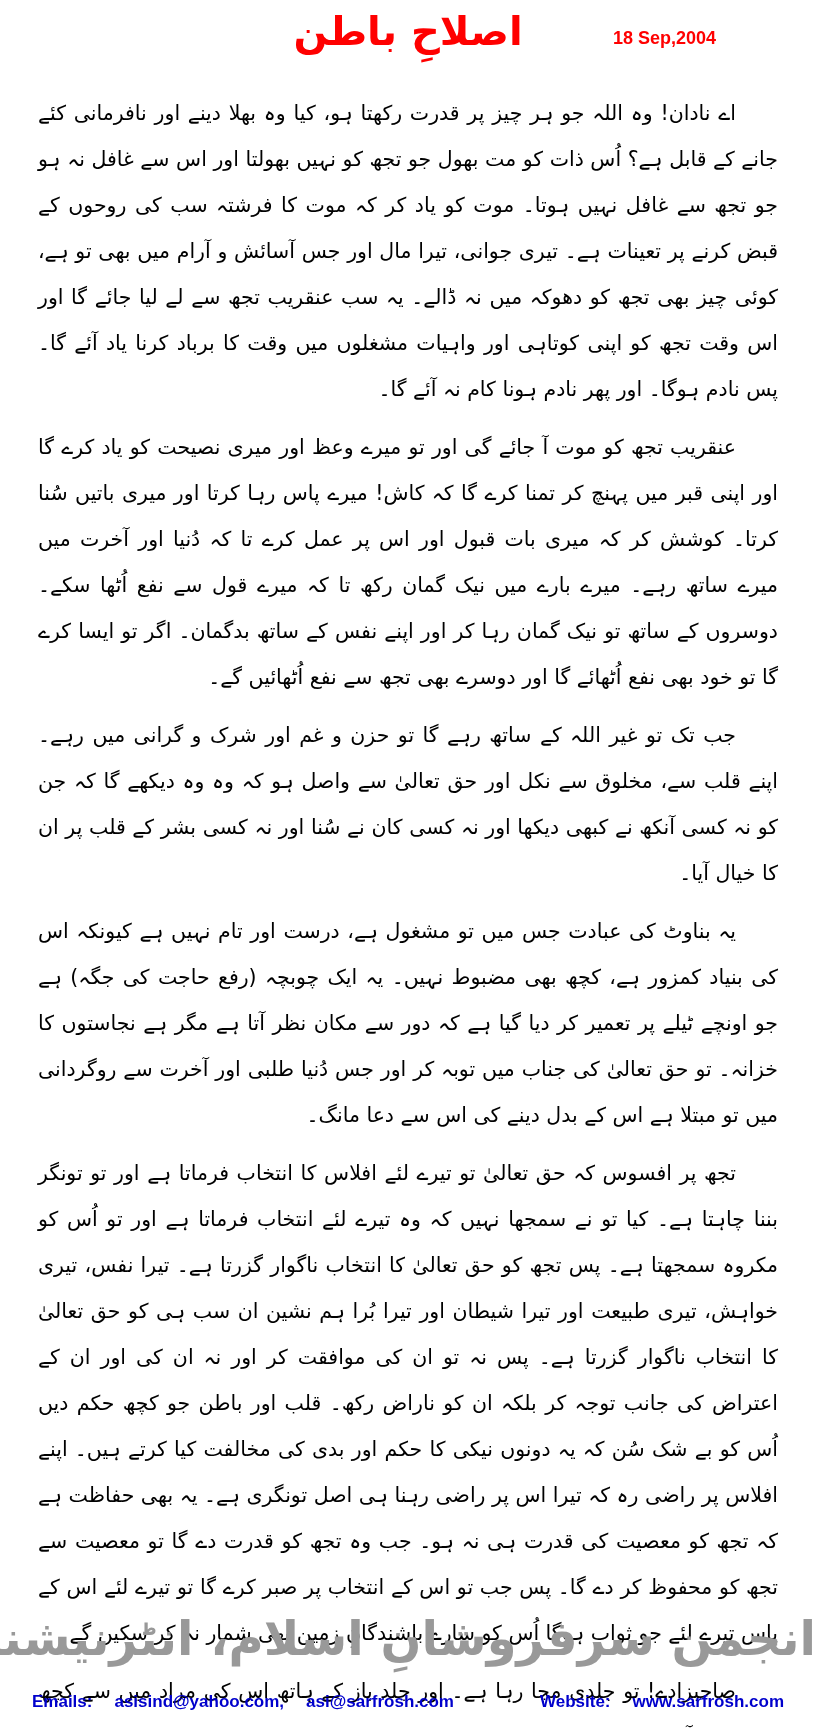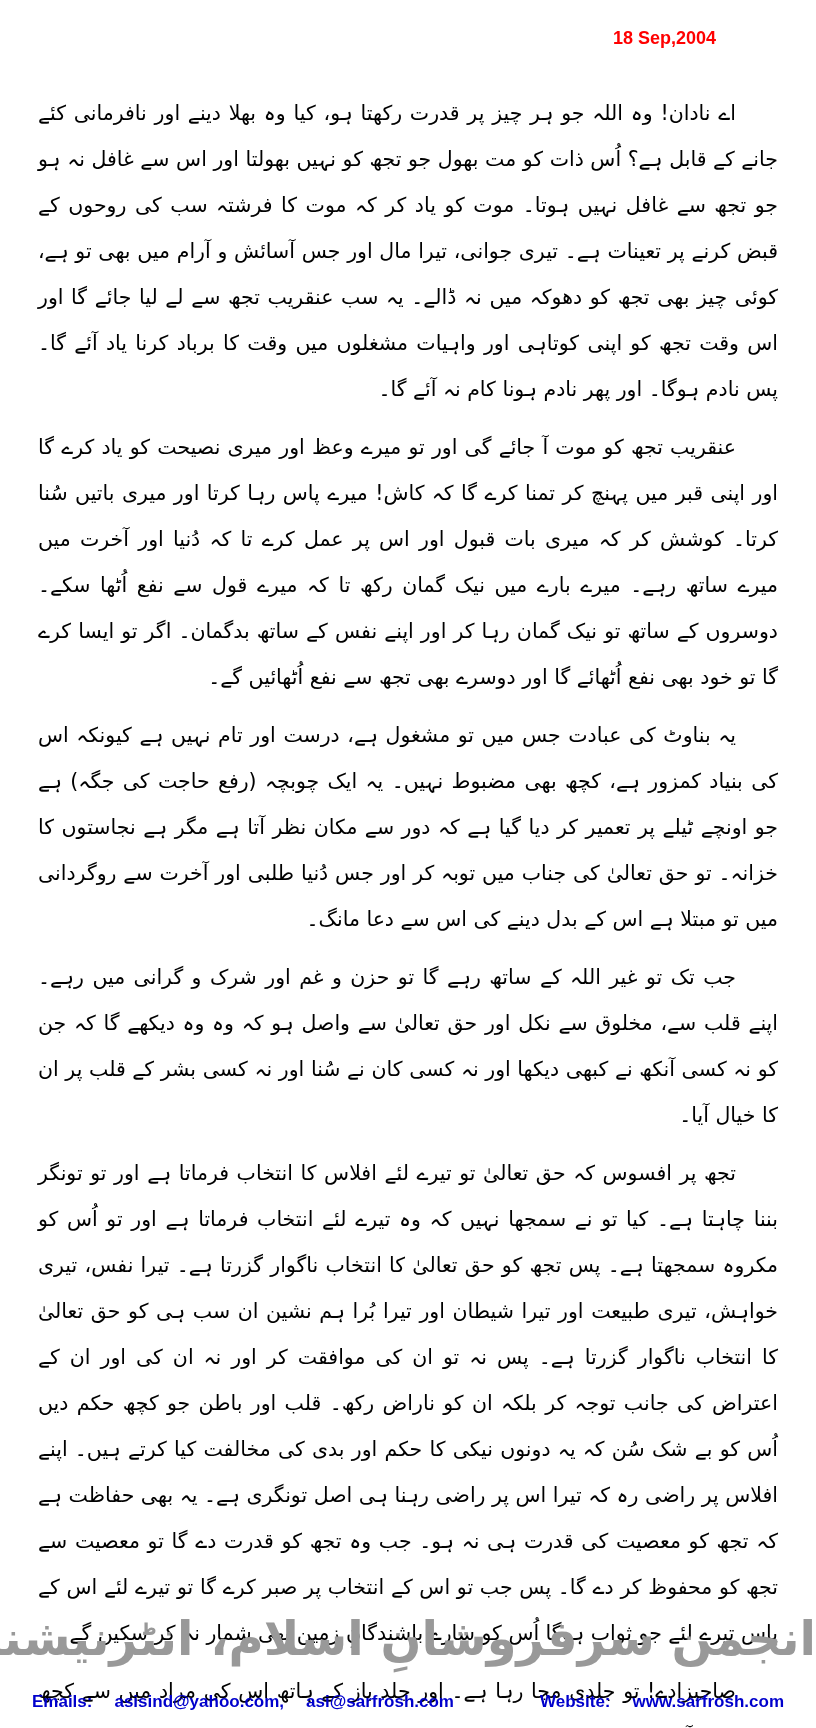--- a/index.html
+++ b/index.html
@@ -53,28 +53,29 @@
   }
   .footer a { color:var(--footer-blue); text-decoration:none;text-align:right; }
   .f-gap { display:inline-block; width:42px; }
 </style>
 </head>
 <body>
 
 <div class="page">
 
   <div class="header">
+    <h1 class="title">اصلاحِ باطن</h1>
     <div class="date">18 Sep,2004</div>
   </div>
 
   <div class="article">
     <p>اے نادان! وہ اللہ جو ہر چیز پر قدرت رکھتا ہو،  کیا وہ بھلا دینے اور نافرمانی کئے جانے کے قابل ہے؟ اُس ذات کو مت بھول جو تجھ کو نہیں بھولتا اور اس سے غافل نہ ہو جو تجھ سے غافل نہیں ہوتا۔ موت کو یاد کر کہ موت کا فرشتہ سب کی روحوں کے قبض کرنے پر تعینات ہے۔ تیری جوانی،  تیرا مال اور جس آسائش و آرام میں بھی تو ہے، کوئی چیز بھی تجھ کو دھوکہ میں نہ ڈالے۔ یہ سب عنقریب تجھ سے لے لیا جائے گا اور اس وقت تجھ کو اپنی کوتاہی اور واہیات مشغلوں میں وقت کا برباد کرنا یاد آئے گا۔ پس نادم ہوگا۔ اور پھر نادم ہونا کام نہ آئے گا۔</p>
     <p>عنقریب تجھ کو موت آ جائے گی اور تو میرے وعظ اور میری نصیحت کو یاد کرے گا اور اپنی قبر میں پہنچ کر تمنا کرے گا کہ کاش! میرے پاس رہا کرتا اور میری باتیں سُنا کرتا۔ کوشش کر کہ میری بات قبول اور اس پر عمل کرے تا کہ دُنیا اور آخرت میں میرے ساتھ رہے۔ میرے بارے میں نیک گمان رکھ تا کہ میرے قول سے نفع اُٹھا سکے۔ دوسروں کے ساتھ تو نیک گمان رہا کر اور اپنے نفس کے ساتھ بدگمان۔ اگر تو ایسا کرے گا تو خود بھی نفع اُٹھائے گا اور دوسرے بھی تجھ سے نفع اُٹھائیں گے۔</p>
+    <p>جب تک تو غیر اللہ کے ساتھ رہے گا تو حزن و غم اور شرک و گرانی میں رہے۔ اپنے قلب سے، مخلوق سے نکل اور حق تعالیٰ سے واصل ہو کہ وہ وہ دیکھے گا کہ جن کو نہ کسی آنکھ نے کبھی دیکھا اور نہ کسی کان نے سُنا اور نہ کسی بشر کے قلب پر ان کا خیال آیا۔</p>
     <p>یہ بناوٹ کی عبادت جس میں تو مشغول ہے، درست اور تام نہیں ہے کیونکہ اس کی بنیاد کمزور ہے، کچھ بھی مضبوط نہیں۔ یہ ایک چوبچہ (رفع حاجت کی جگہ) ہے جو اونچے ٹیلے پر تعمیر کر دیا گیا ہے کہ دور سے مکان نظر آتا ہے مگر ہے نجاستوں کا خزانہ۔ تو حق تعالیٰ کی جناب میں توبہ کر اور جس دُنیا طلبی اور آخرت سے روگردانی میں تو مبتلا ہے اس کے بدل دینے کی اس سے دعا مانگ۔</p>
-    <p>جب تک تو غیر اللہ کے ساتھ رہے گا تو حزن و غم اور شرک و گرانی میں رہے۔ اپنے قلب سے، مخلوق سے نکل اور حق تعالیٰ سے واصل ہو کہ وہ وہ دیکھے گا کہ جن کو نہ کسی آنکھ نے کبھی دیکھا اور نہ کسی کان نے سُنا اور نہ کسی بشر کے قلب پر ان کا خیال آیا۔</p>
     <p>تجھ پر افسوس کہ حق تعالیٰ تو تیرے لئے افلاس کا انتخاب فرماتا ہے اور تو تونگر بننا چاہتا ہے۔ کیا تو نے سمجھا نہیں کہ وہ تیرے لئے انتخاب فرماتا ہے اور تو اُس کو مکروہ سمجھتا ہے۔ پس تجھ کو حق تعالیٰ کا انتخاب ناگوار گزرتا ہے۔ تیرا نفس، تیری خواہش، تیری طبیعت اور تیرا شیطان اور تیرا بُرا ہم نشین ان سب ہی کو حق تعالیٰ کا انتخاب ناگوار گزرتا ہے۔ پس نہ تو ان کی موافقت کر اور نہ ان کی اور ان کے اعتراض کی جانب توجہ کر بلکہ ان کو ناراض رکھ۔ قلب اور باطن جو کچھ حکم دیں اُس کو بے شک سُن کہ یہ دونوں نیکی کا حکم اور بدی کی مخالفت کیا کرتے ہیں۔ اپنے افلاس پر راضی رہ کہ تیرا اس پر راضی رہنا ہی اصل تونگری ہے۔ یہ بھی حفاظت ہے کہ تجھ کو معصیت کی قدرت ہی نہ ہو۔ جب وہ تجھ کو قدرت دے گا تو معصیت سے تجھ کو محفوظ کر دے گا۔ پس جب تو اس کے انتخاب پر صبر کرے گا تو تیرے لئے اس کے پاس تیرے لئے جو ثواب ہوگا اُس کو سارے باشندگانِ زمین بھی شمار نہ کر سکیں گے۔</p>
     <p>صاحبزادے! تو جلدی مچا رہا ہے۔ اور جلد باز کے ہاتھ اس کی مراد میں سے کچھ بھی نہیں آتا۔ جلد بازی شیطان کا کام ہے اور توقف کرنا رحمان کا۔ جب تو جلد باز بنے گا تو شیطان کے لشکر اور اِس کے ساتھیوں میں سے بن جائے گا اور جب تو توقف، استقلال، ادب اور صبر کرے گا تو رحمان کے لشکر اور اس کے ساتھیوں میں سے بن جائے گا۔</p>
   </div>
 
   <div class="banner">انجمن سرفروشانِ اسلام، انٹرنیشنل</div>
 
   <div class="footer">
     <span>Emails:</span>
     <a href="#">asisind@yahoo.com,</a>
     <a href="#">asi@sarfrosh.com</a>

